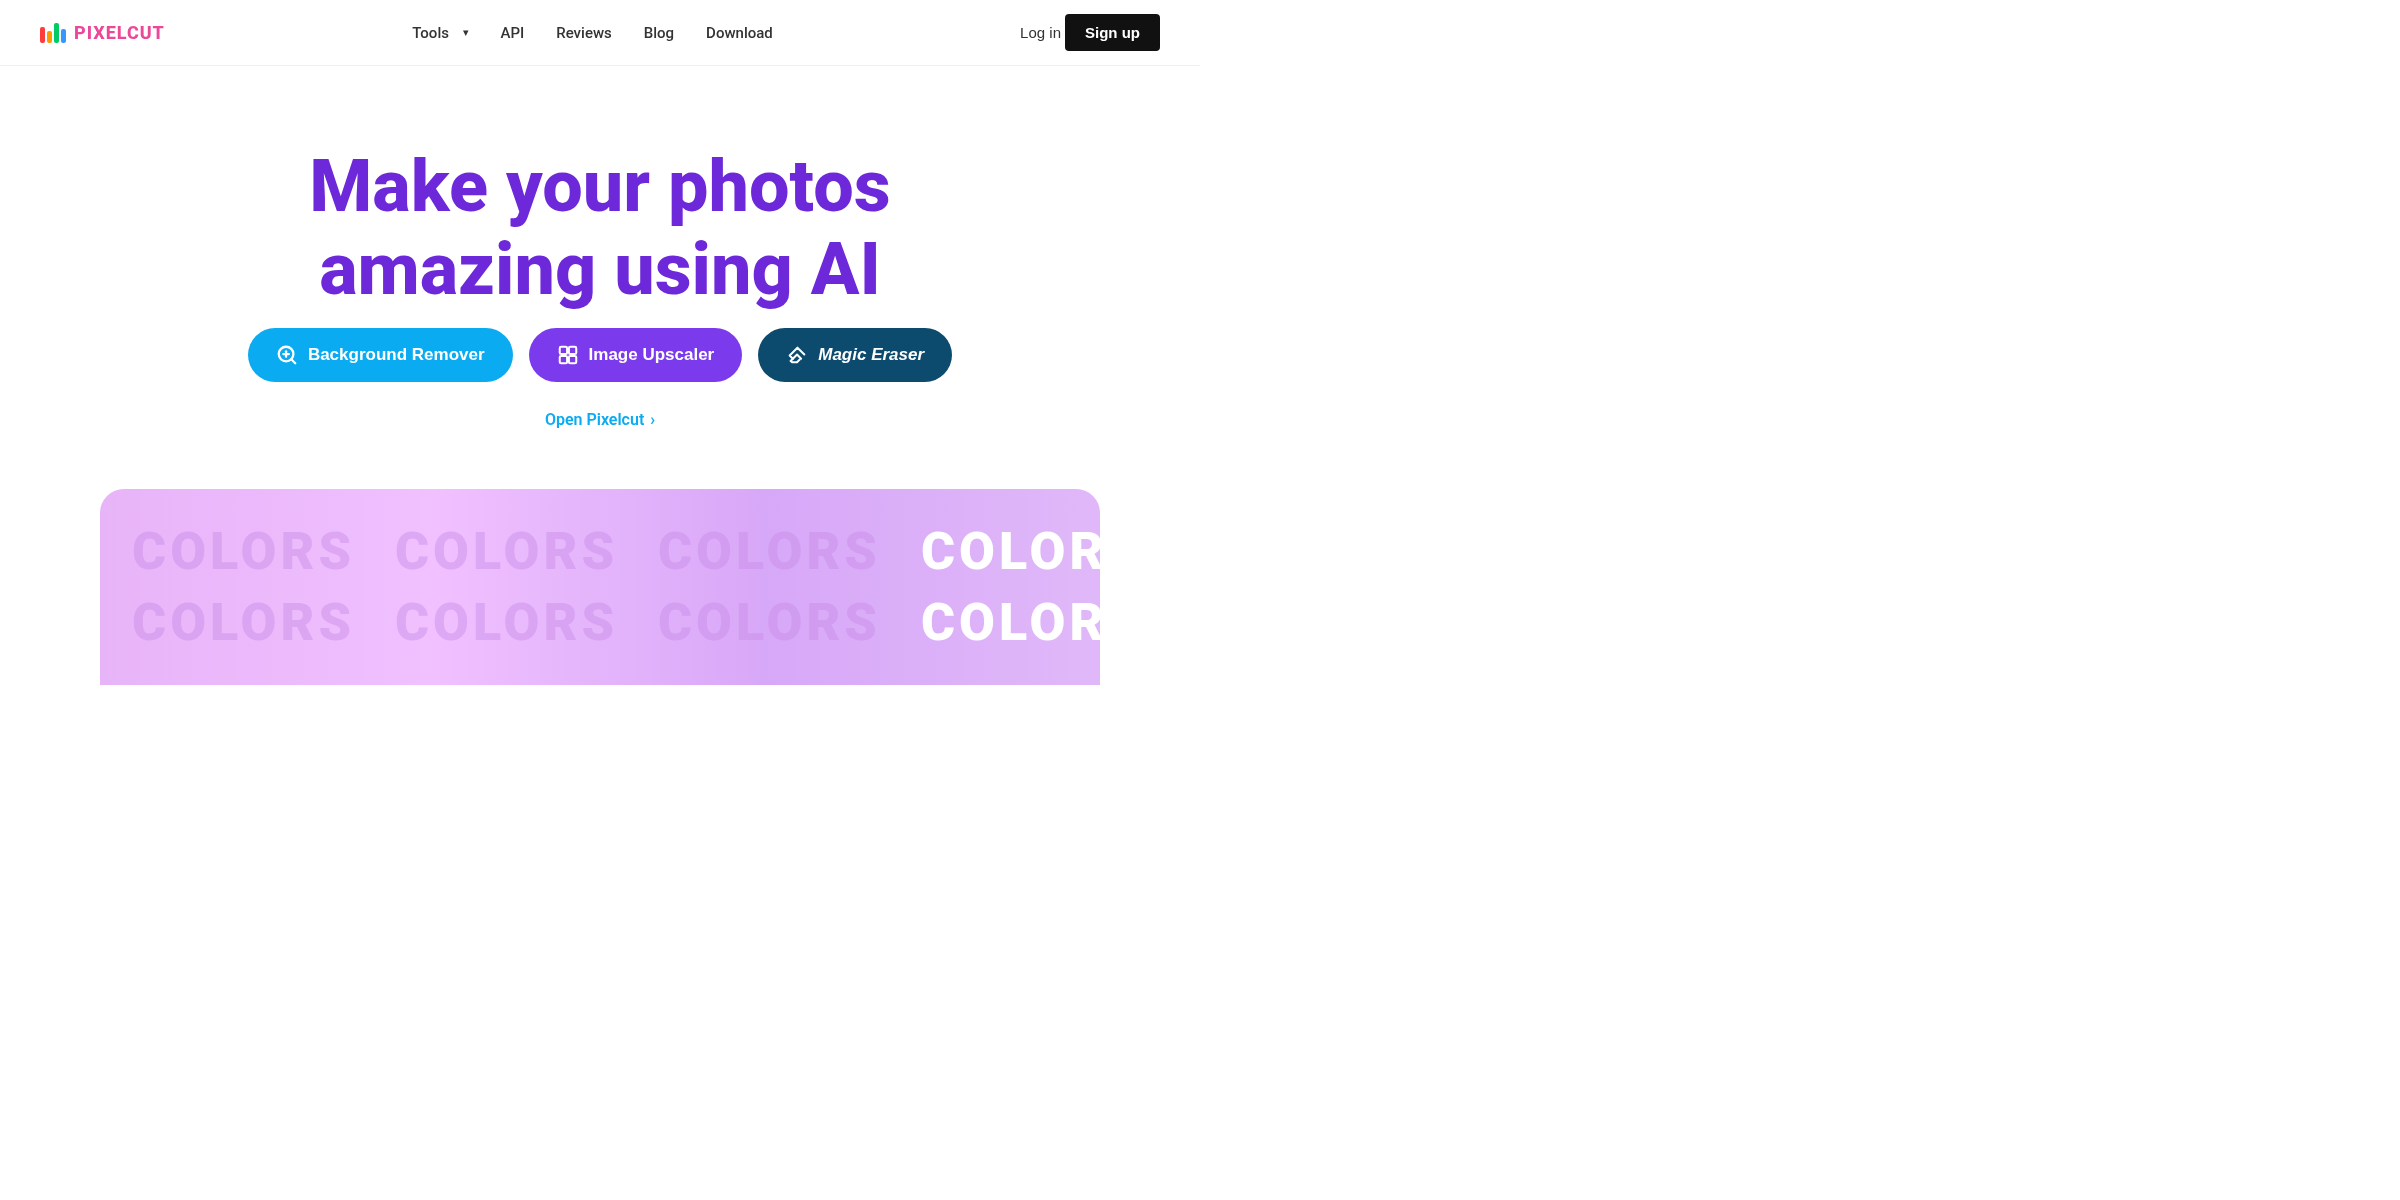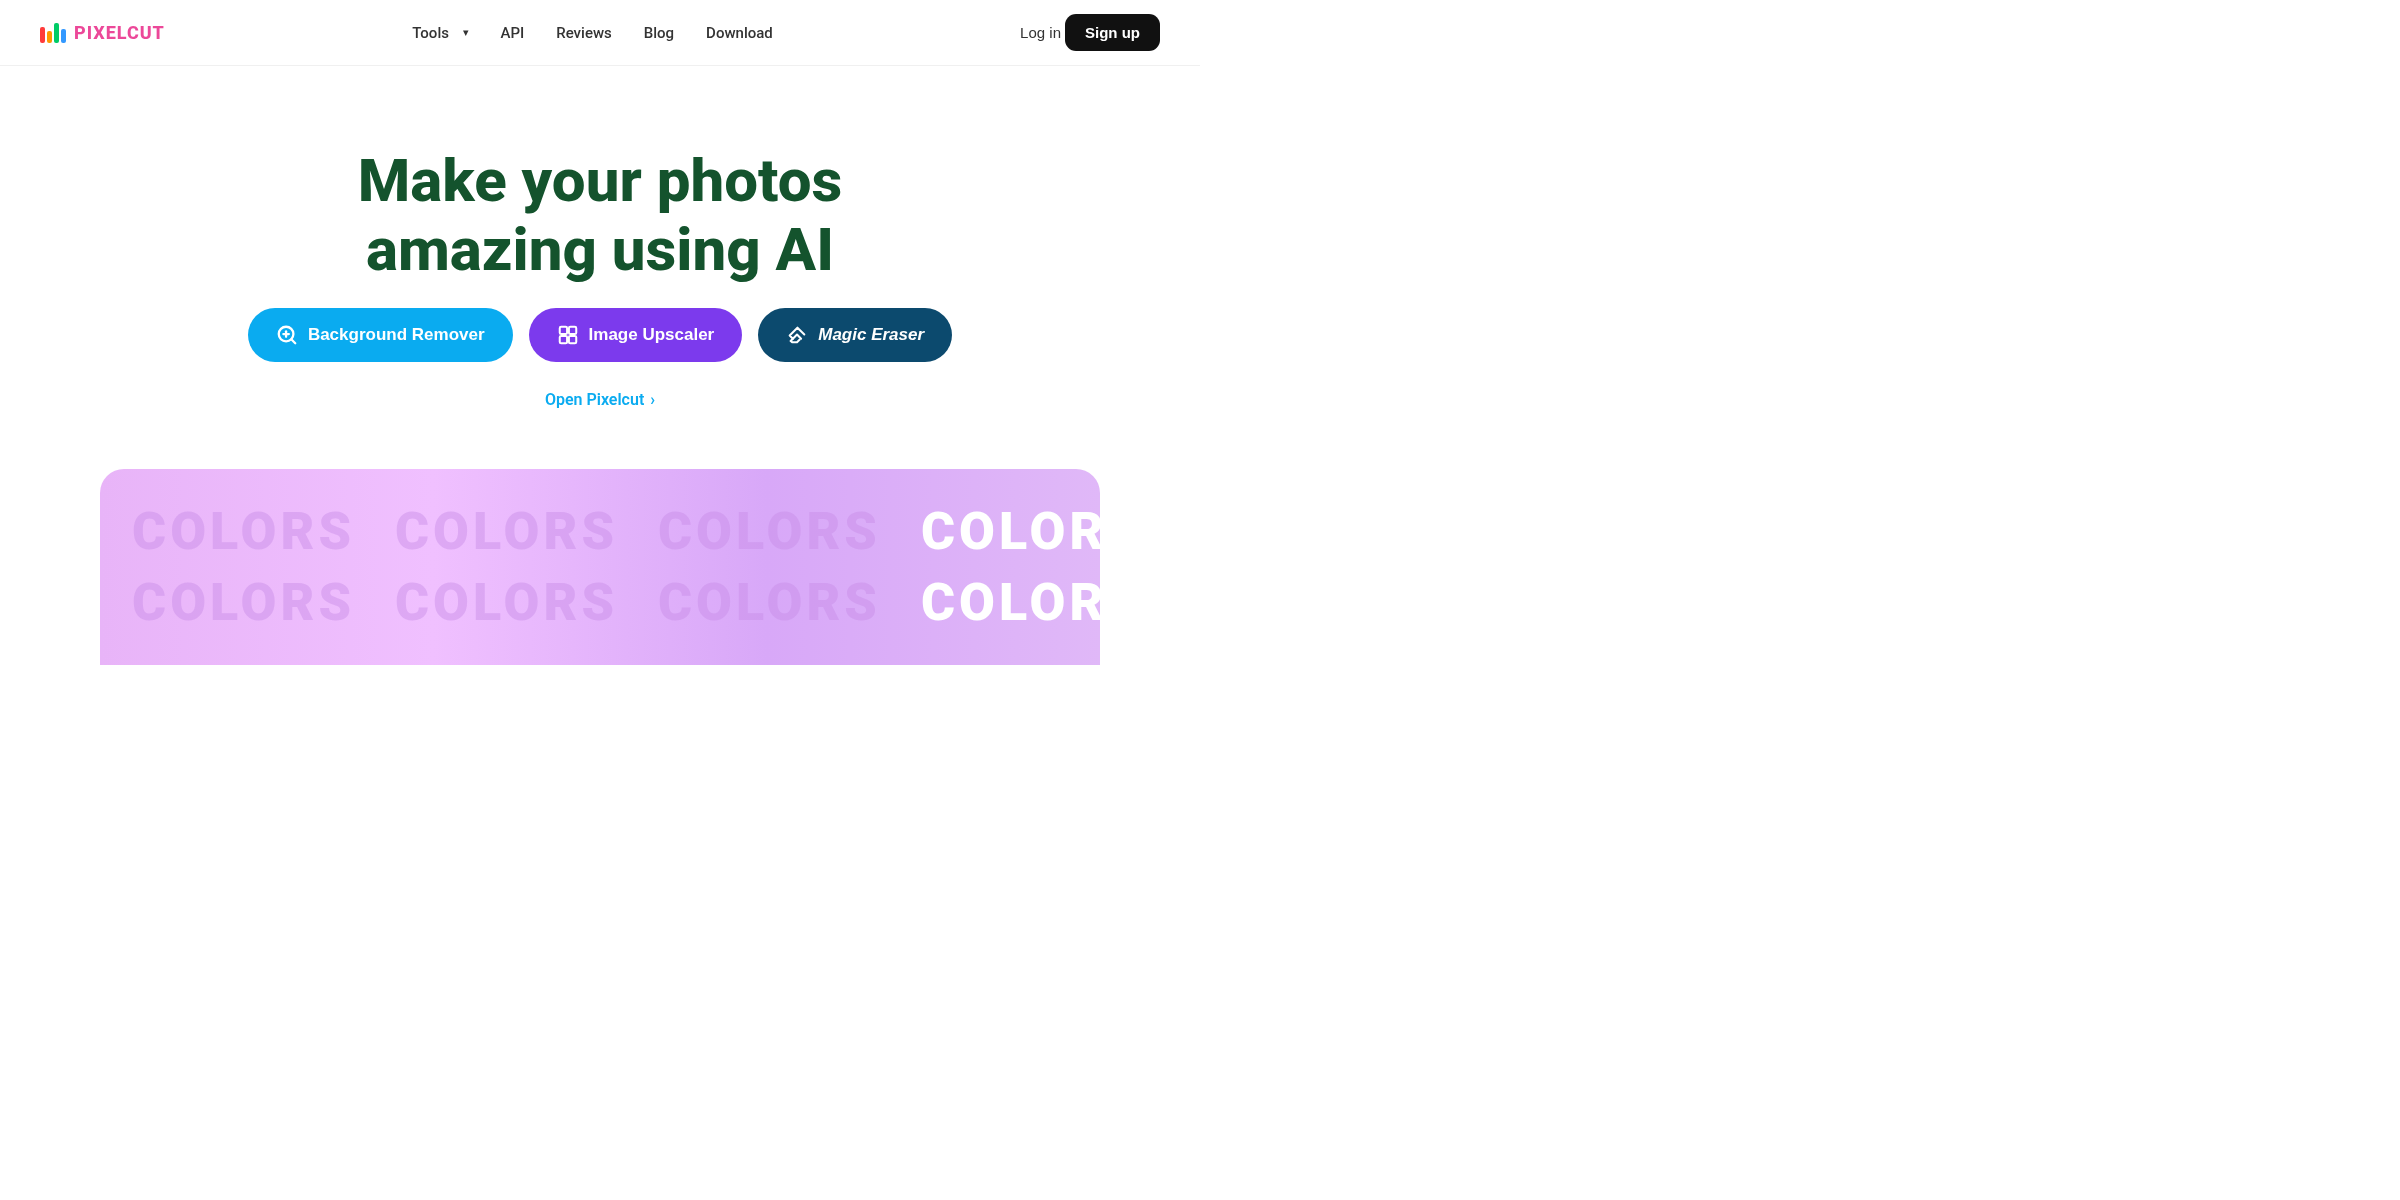--- a/index.html
+++ b/index.html
@@ -96,39 +96,39 @@
       font-size: 15px;
       font-weight: 500;
       color: #333;
       cursor: pointer;
     }
 
     .btn-signup {
       background: #111;
       color: #fff;
       border: none;
-      border-radius: 11px;
+      border-radius: 4px;
       padding: 10px 20px;
       font-size: 15px;
       font-weight: 600;
       cursor: pointer;
     }
 
     
     .hero {
       text-align: center;
       padding: 80px 40px 60px;
     }
 
     .hero-title {
-      font-size: 60px;
+      font-size: 72px;
       font-weight: 800;
-      color: #14532d;
+      color: #6d28d9;
       line-height: 1.15;
-      margin-bottom: 24px;
+      margin-bottom: 16px;
       max-width: 720px;
       margin-left: auto;
       margin-right: auto;
     }
 
     .hero-subtitle {
       font-size: 17px;
       color: #555;
       margin-bottom: 48px;
     }

